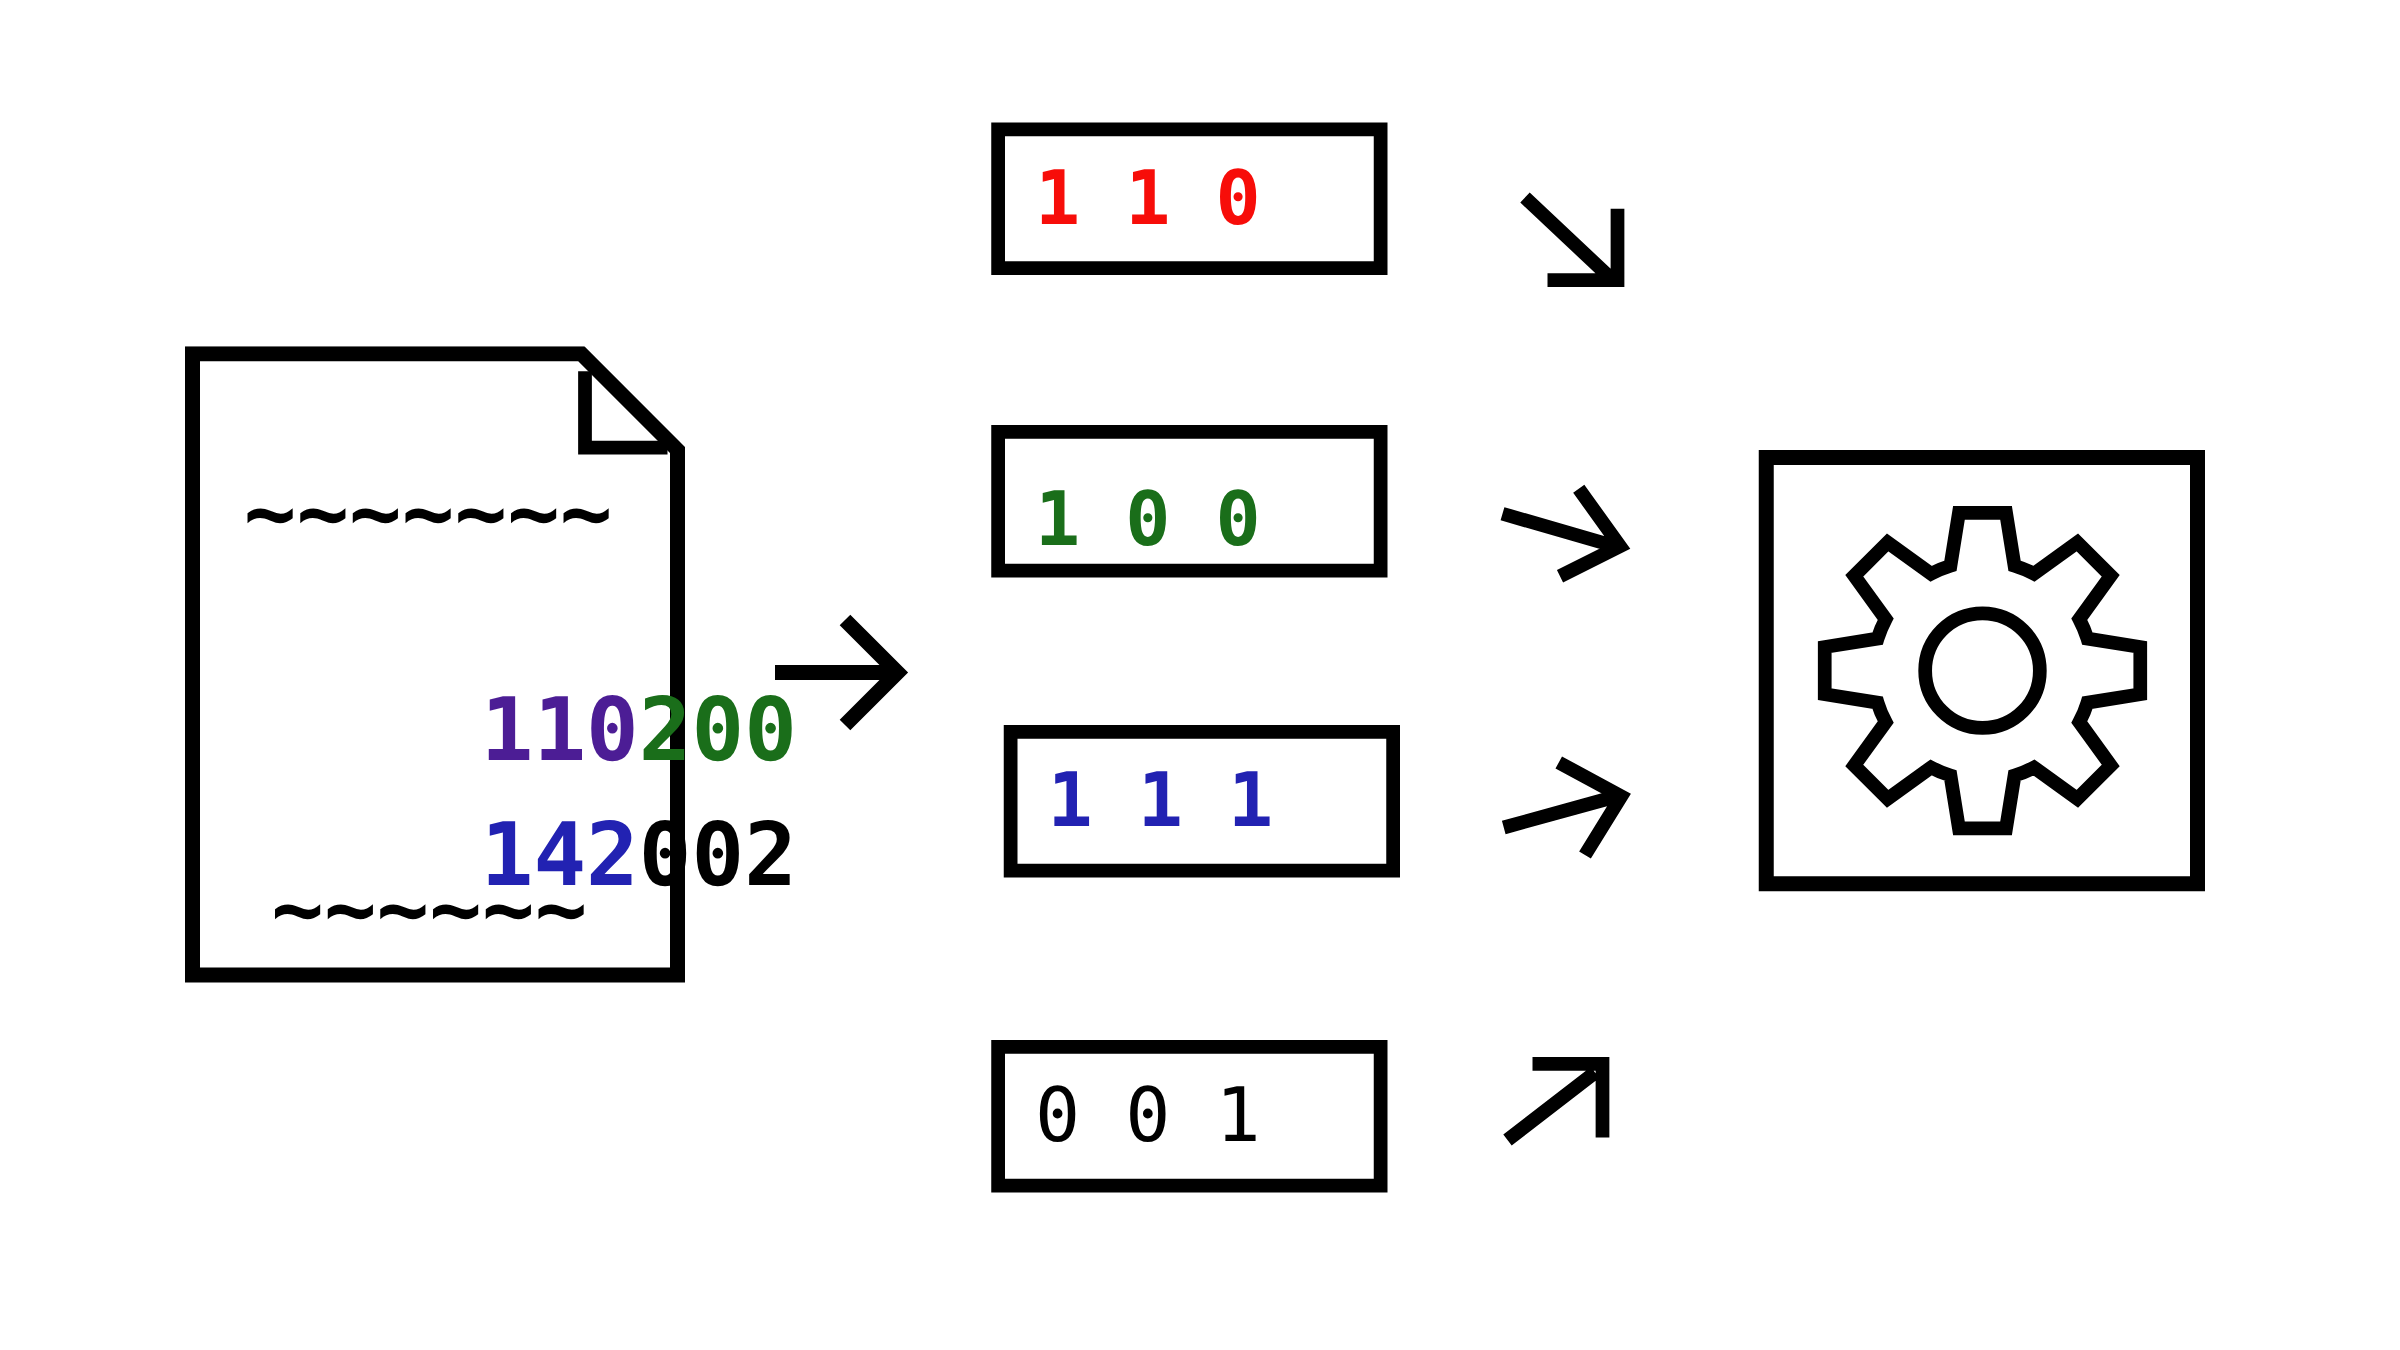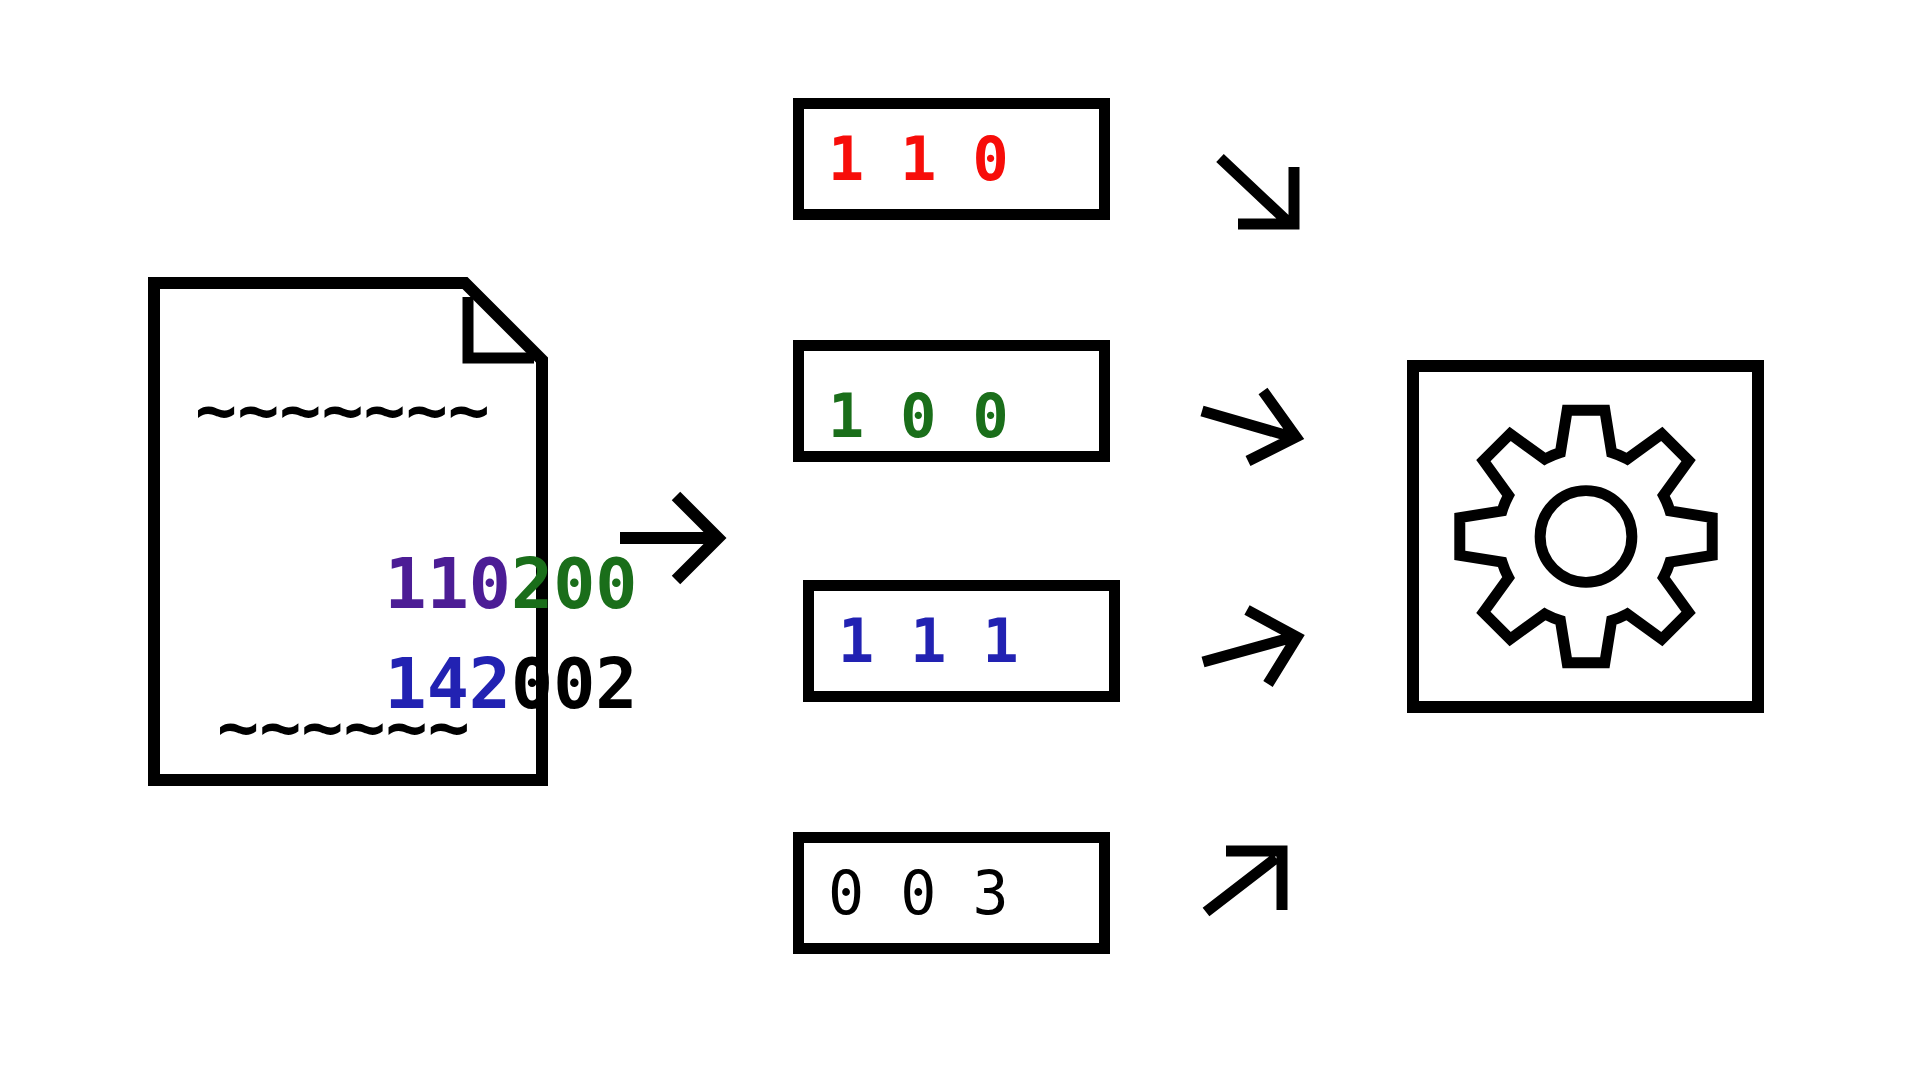--- a/index.html
+++ b/index.html
@@ -97,21 +97,21 @@
   <div class="chunk-box" style="left:793px; top:98px;">
     <span class="chunk-bits" style="color: rgb(247, 13, 9);">1 1 0</span>
   </div>
   <div class="chunk-box" style="left:793px; top:340px;align-items:flex-end;">
     <span class="chunk-bits" style="color: rgb(26, 110, 26);">1 0 0</span>
   </div>
   <div class="chunk-box" style="left:757px; top:580px;margin-left:46px;">
     <span class="chunk-bits" style="color: rgb(34, 34, 178);">1 1 1</span>
   </div>
   <div class="chunk-box" style="left:793px; top:832px;">
-    <span class="chunk-bits regular" style="color: rgb(0, 0, 0);">0 0 3</span>
+    <span class="chunk-bits regular" style="color: rgb(0, 0, 0);">0 0 1</span>
   </div>
 
   <svg class="abs" style="left:1210px; top:148px;" width="100" height="90" viewBox="0 0 100 90">
     <path d="M10 10 L78 74 M28 76 H84 V19" fill="none" stroke="#000000" stroke-width="11" stroke-linejoin="miter"></path>
   </svg>
 
   <svg class="abs" style="left:1192px; top:382px;" width="115" height="90" viewBox="0 0 115 90">
     <path d="M10 29 L100 55 M71 9 L104 55 L56 79" fill="none" stroke="#000000" stroke-width="11" stroke-linejoin="miter"></path>
   </svg>
 

